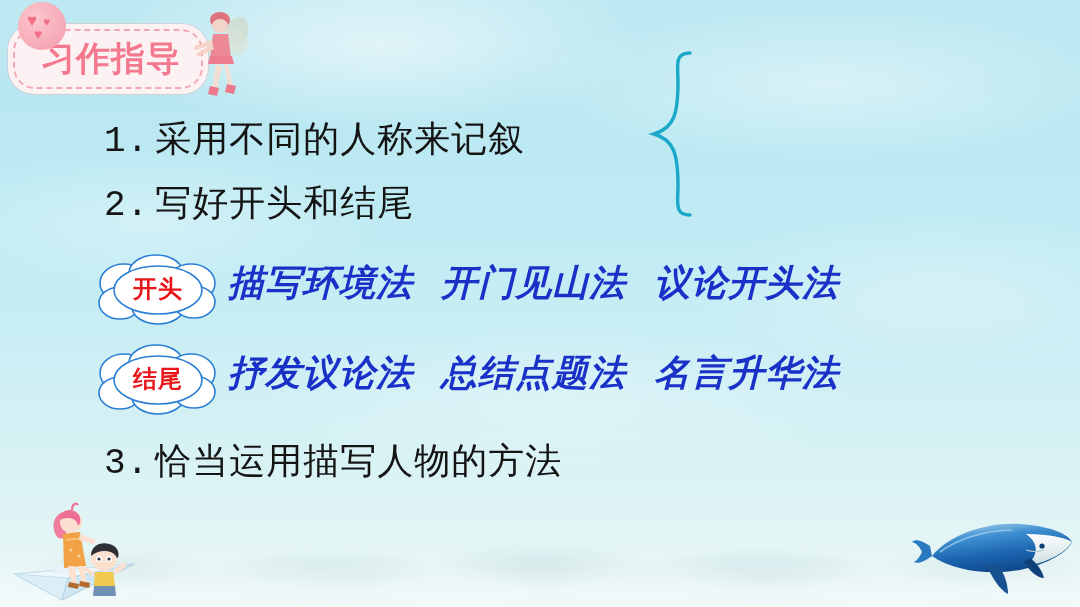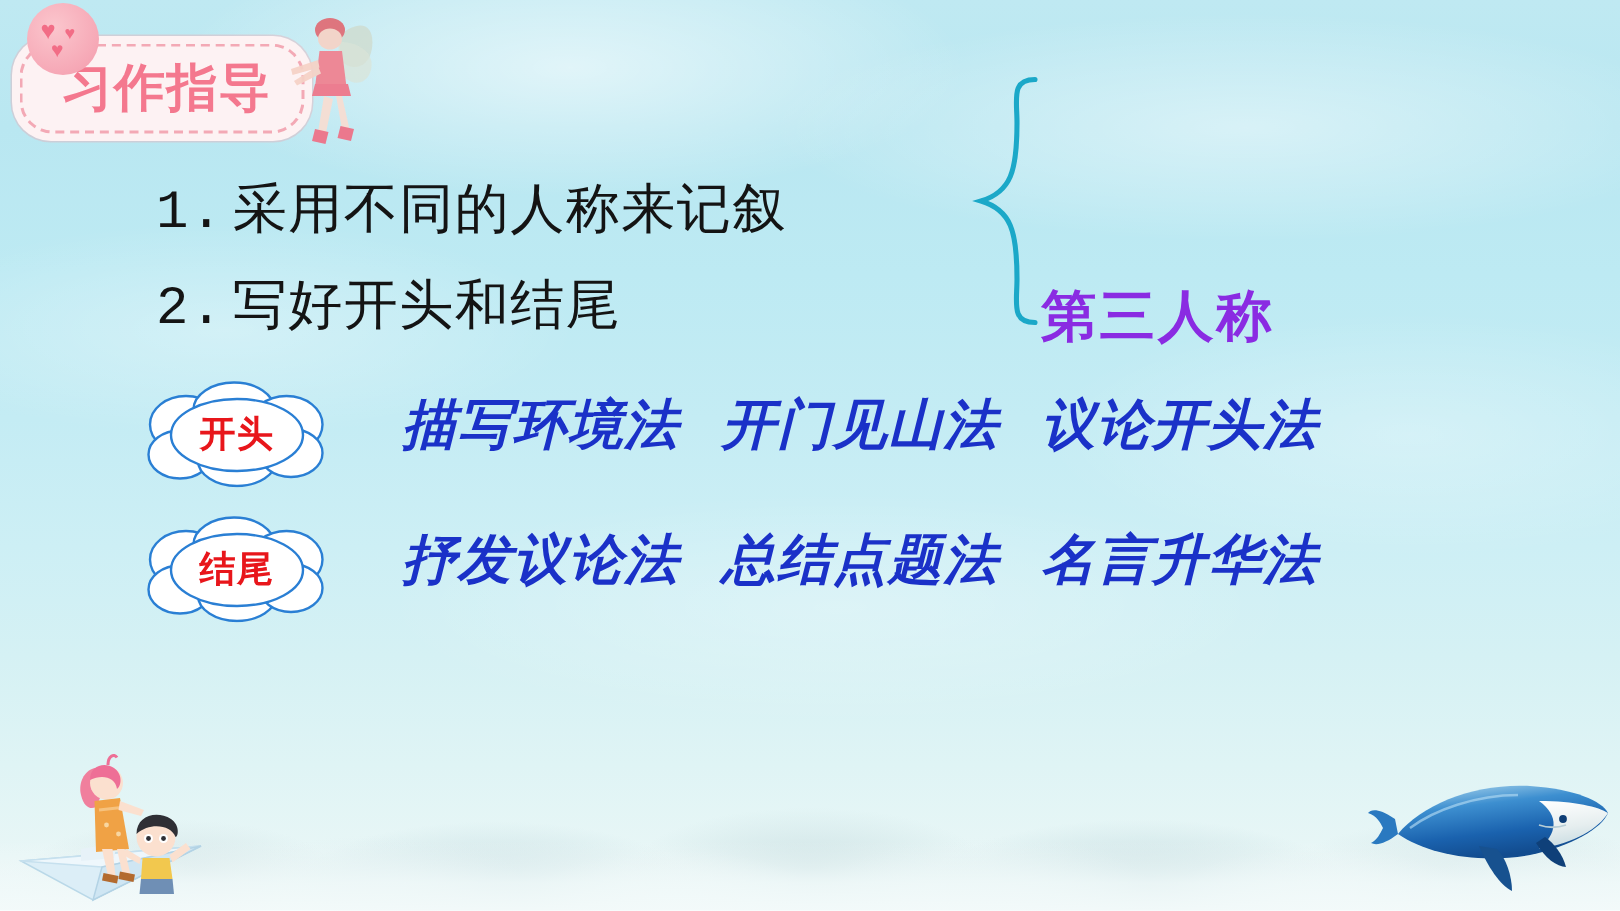--- a/index.html
+++ b/index.html
@@ -184,21 +184,20 @@
     position: absolute;
     left: 132px;
     top: 6px;
     font-family: "DejaVu Serif", "Liberation Serif", serif;
     font-weight: bold;
     font-style: italic;
     font-size: 36px;
     color: #1a31c8;
     white-space: nowrap;
     letter-spacing: 1px;
-    margin-left: 40px;
   }
   .methods .m { margin-right: 28px; }
   .methods .m:last-child { margin-right: 0; }
 
   
   #describe-row {
     position: absolute;
     left: 172px;
     top: 515px;
     font-family: "DejaVu Serif", "Liberation Serif", serif;
@@ -259,26 +258,28 @@
       <path d="M26 42 L10 52 L12 55 L28 47 Z" fill="#f6d2c6"></path>
     </g>
   </svg>
 
   <div class="num-line" id="line-1">
     <span class="idx">1.</span><span>采用不同的人称来记叙</span>
   </div>
   <div class="num-line" id="line-2">
     <span class="idx">2.</span><span>写好开头和结尾</span>
   </div>
+  <div class="num-line" id="line-3">
+    <span class="idx">3.</span><span>恰当运用描写人物的方法</span>
+  </div>
 
   <svg id="brace" viewBox="0 0 46 172">
     <path d="M42 5 C26 5 30 18 30 34 C30 66 26 80 6 86 C26 92 30 106 30 138 C30 154 26 167 42 167" fill="none" stroke="#1ba8c8" stroke-width="3.4" stroke-linecap="round"></path>
   </svg>
 
-  <div class="person" id="person-2">第三人称</div>
 
   <div class="method-row" id="row-open">
     <div class="cloud-label">
       <svg viewBox="0 0 124 72" width="124" height="72">
         <g fill="#ffffff" stroke="#2a7fd4" stroke-width="1.6">
           <ellipse cx="28" cy="30" rx="24" ry="19"></ellipse>
           <ellipse cx="60" cy="20" rx="27" ry="18"></ellipse>
           <ellipse cx="95" cy="30" rx="24" ry="19"></ellipse>
           <ellipse cx="24" cy="50" rx="21" ry="16"></ellipse>
           <ellipse cx="62" cy="54" rx="26" ry="17"></ellipse>

